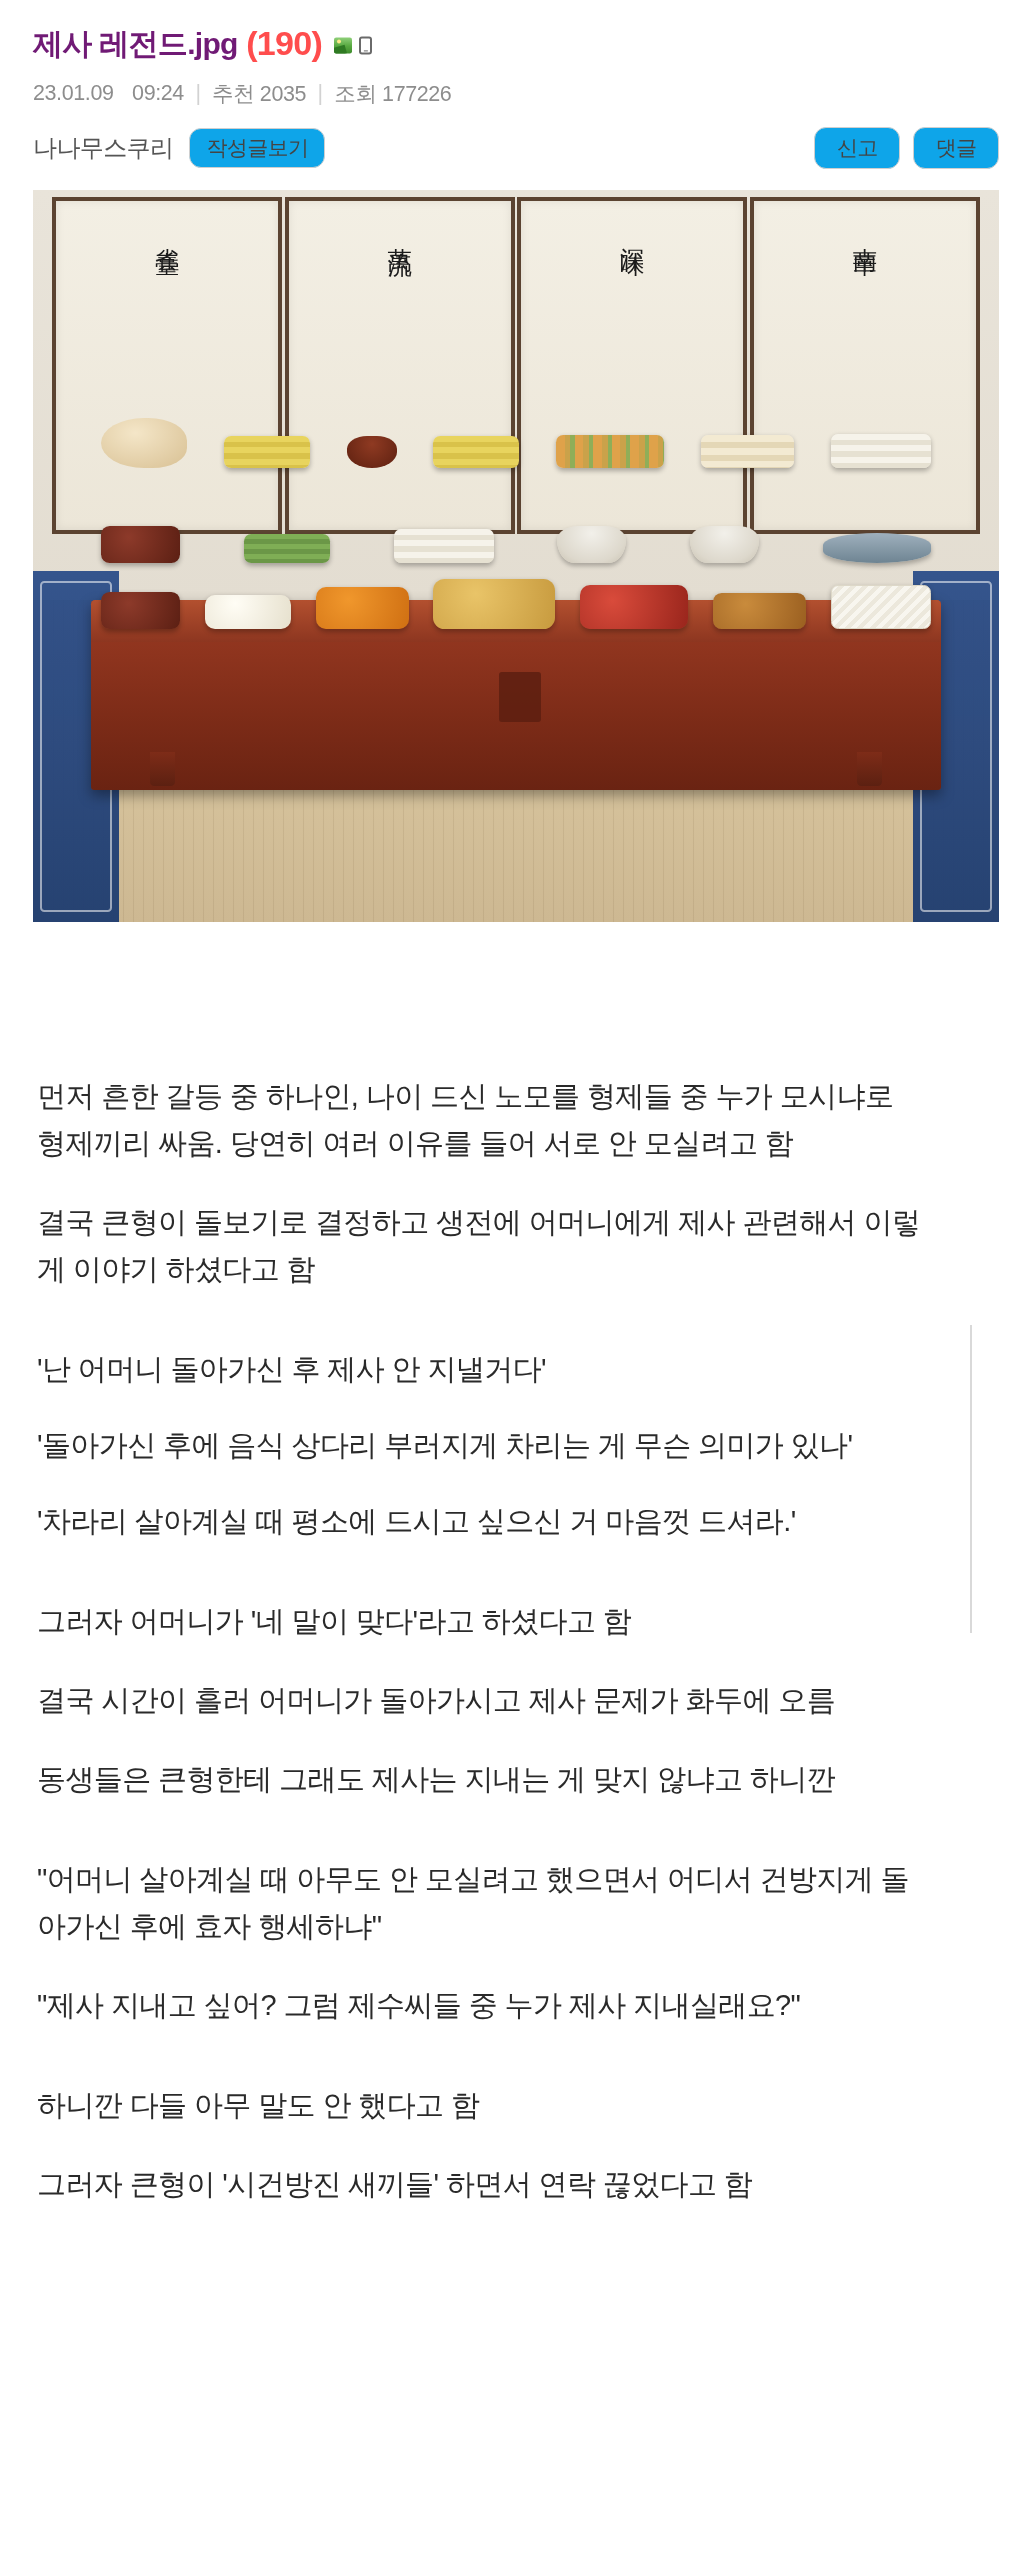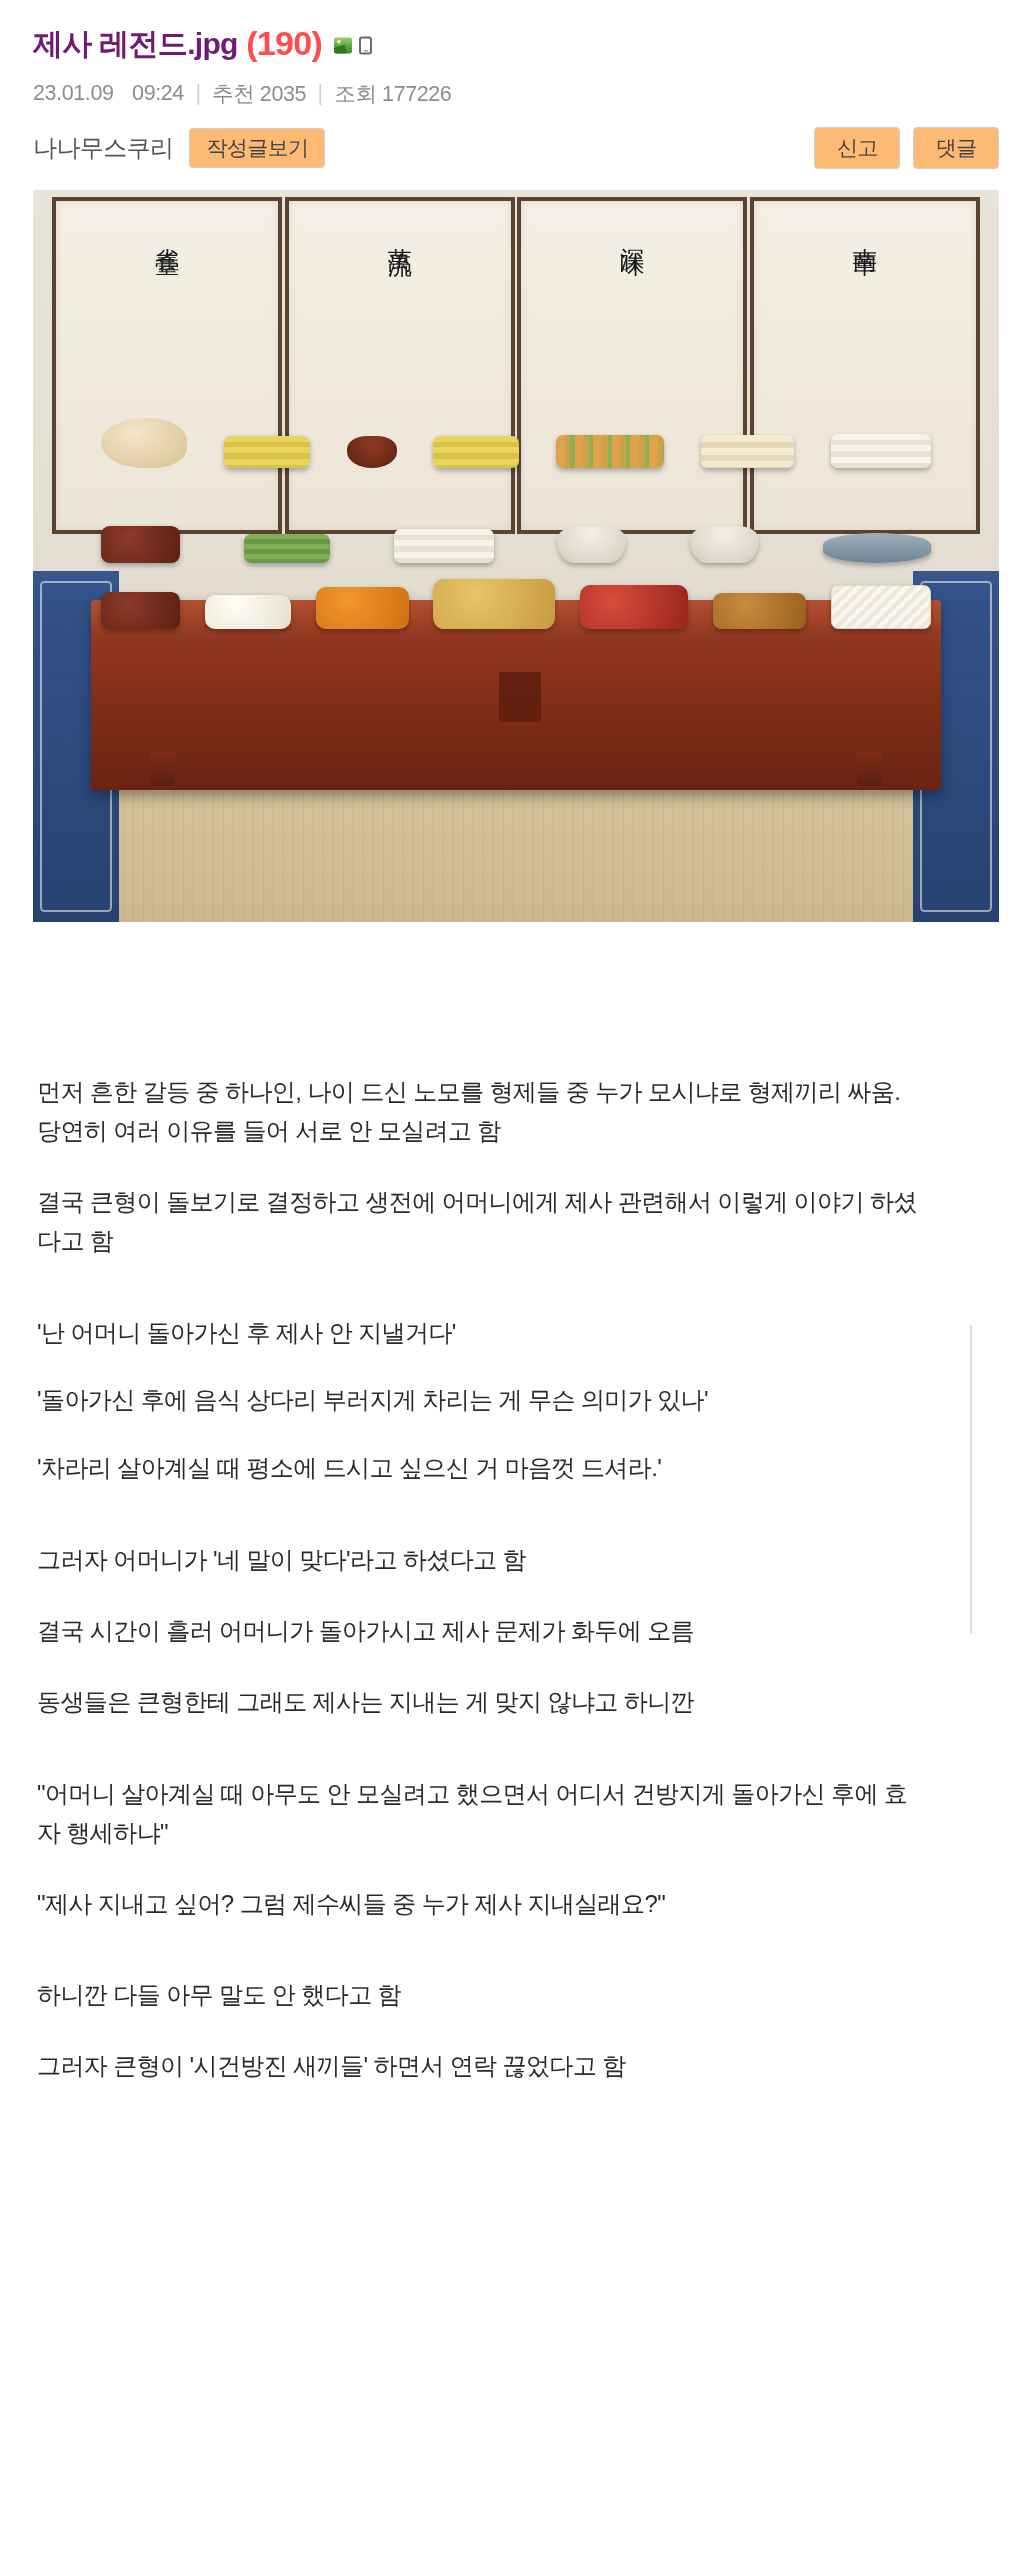--- a/index.html
+++ b/index.html
@@ -116,22 +116,22 @@
     align-items: center;
     gap: 16px;
   }
   .author-name {
     font-size: 24px;
     color: #555555;
     letter-spacing: -0.6px;
   }
   .btn {
     border: 0.7px solid #cfcfcf;
-    border-radius: 4px;
-    background: #fdba74;
+    border-radius: 12px;
+    background: #0ea5e9;
     color: #444444;
     font-size: 21px;
     padding: 8.6px 16px;
     letter-spacing: -0.6px;
     font-family: "Liberation Sans", sans-serif;
     line-height: 1;
     cursor: pointer;
     white-space: nowrap;
   }
   .author-right {
@@ -297,21 +297,21 @@
   .ricecake { width: 100px; height: 44px; background: repeating-linear-gradient(135deg,#f8f6ef 0 4.3px,#ece8dc 4.3px 8.6px); border: 1.4px solid #ddd8c8; }
   .jeon { width: 108px; height: 33px; background: repeating-linear-gradient(90deg,#dfa24a 0 8.6px,#caa24a 8.6px 14.3px, #8fae58 14.3px 18.6px); }
   .tofu { width: 93px; height: 33px; background: repeating-linear-gradient(180deg,#f3ead2 0 6.5px,#e4d7b6 6.5px 13px); }
   .cup { width: 50px; height: 32px; background: radial-gradient(ellipse at 50% 25%, #8f3a22, #5d2010); border-radius: 40% 40% 50% 50%; }
 
   
   .post-body {
     margin: 151px 0 0 0;
     padding: 0 37px 43px 37px;
     color: #2a2a2a;
-    font-size: 24px;
+    font-size: 29px;
     line-height: 1.62;
     letter-spacing: -0.6px;
     position: relative;
   }
   .post-body p {
     margin: 0 0 32px 0;
     max-width: 889px;
   }
   .post-body p.tight { margin-bottom: 29px; }
   .post-body p.gap-lg { margin-bottom: 53px; }

